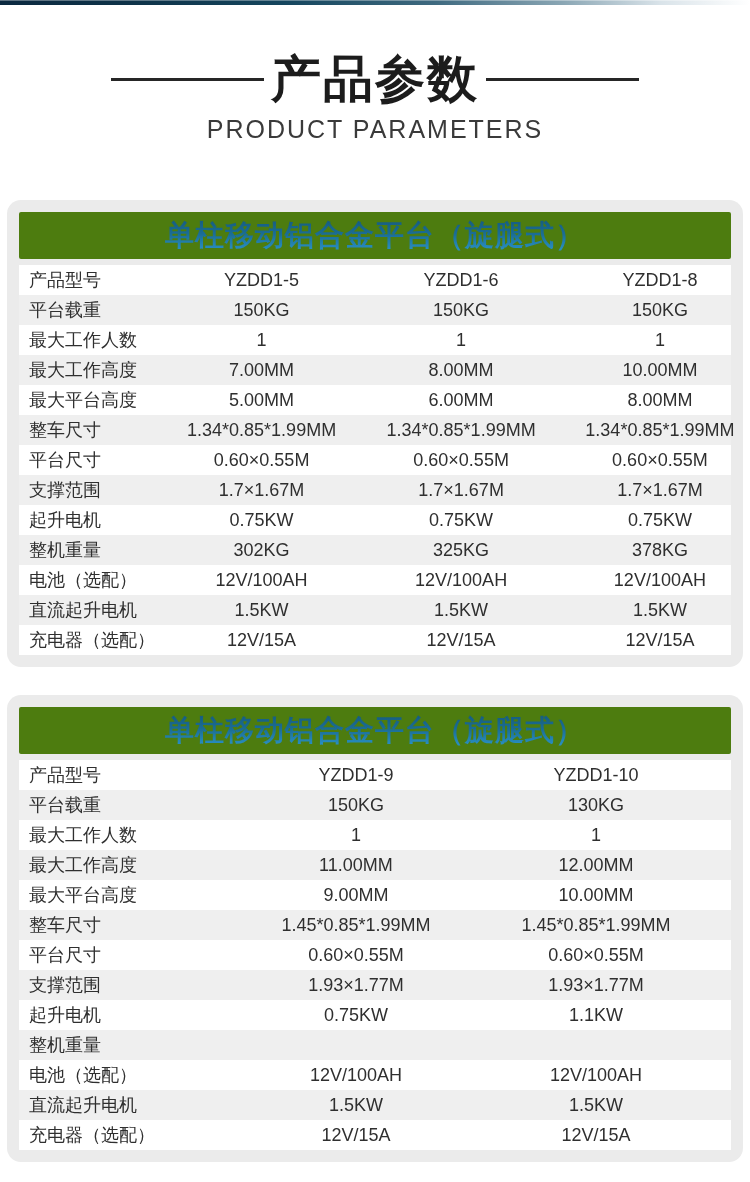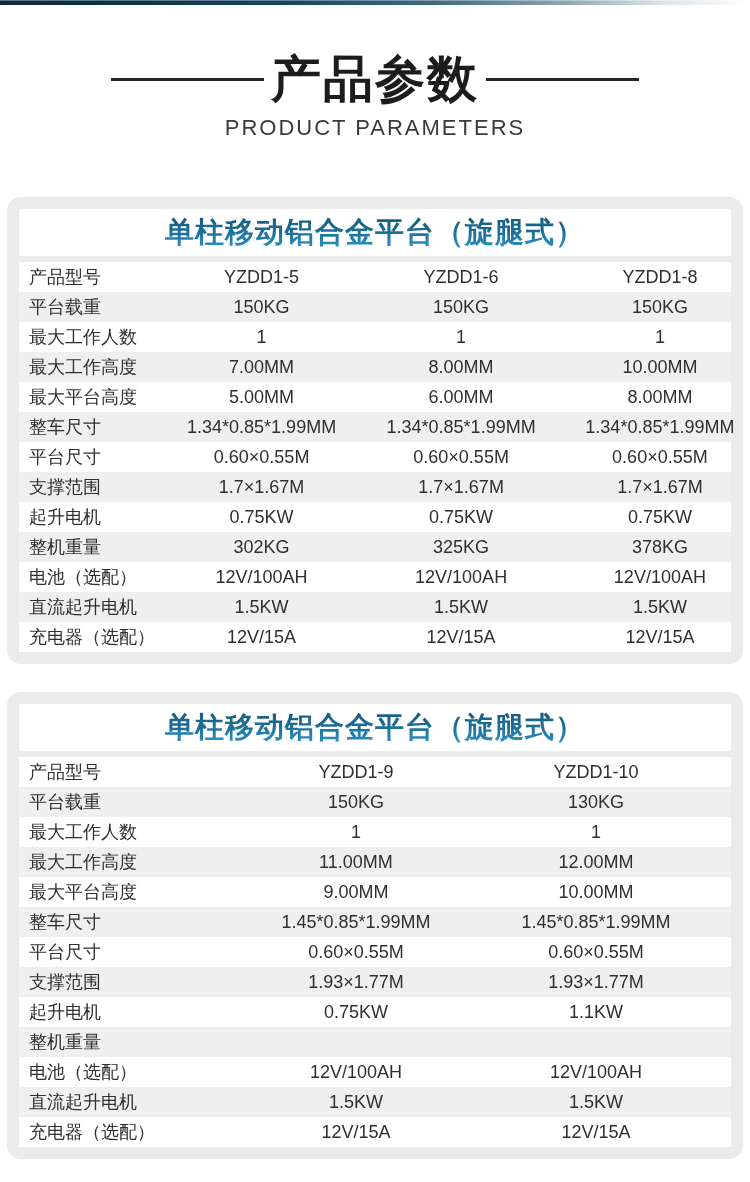--- a/index.html
+++ b/index.html
@@ -19,32 +19,32 @@
   }
   
   .header{padding-top:44px;text-align:center;}
   .title-row{display:flex;align-items:center;justify-content:center;gap:7px;}
   .title-rule{width:153px;height:3px;background:#262626;}
   .page-title{
     font-size:50px;line-height:60px;font-weight:900;
     color:#1c1c1c;letter-spacing:2px;white-space:nowrap;
   }
   .page-subtitle{
-    margin-top:6px;font-size:22px;color:#3a3a3a;
+    margin-top:6px;font-size:25px;color:#3a3a3a;
     letter-spacing:2px;font-weight:400;
   }
   
   .card{
     margin:0 7px;background:#ebebeb;border-radius:14px;
     padding:12px;box-sizing:border-box;
   }
   .card-1{margin-top:56px;}
   .card-2{margin-top:28px;}
   .card-title-band{
-    height:47px;background:#ffffff;border-radius:2px;
+    height:47px;background:#4d7c0f;border-radius:2px;
     display:flex;align-items:center;justify-content:center;
     margin-bottom:6px;
   }
   .card-title-text{
     font-size:29px;font-weight:700;letter-spacing:1px;
     color:#1e7ca8;white-space:nowrap;
   }
   @supports ((-webkit-background-clip:text) or (background-clip:text)){
     .card-title-text{
       background:linear-gradient(180deg,#14587a 0%,#1b6d95 45%,#2f9cd4 100%);

